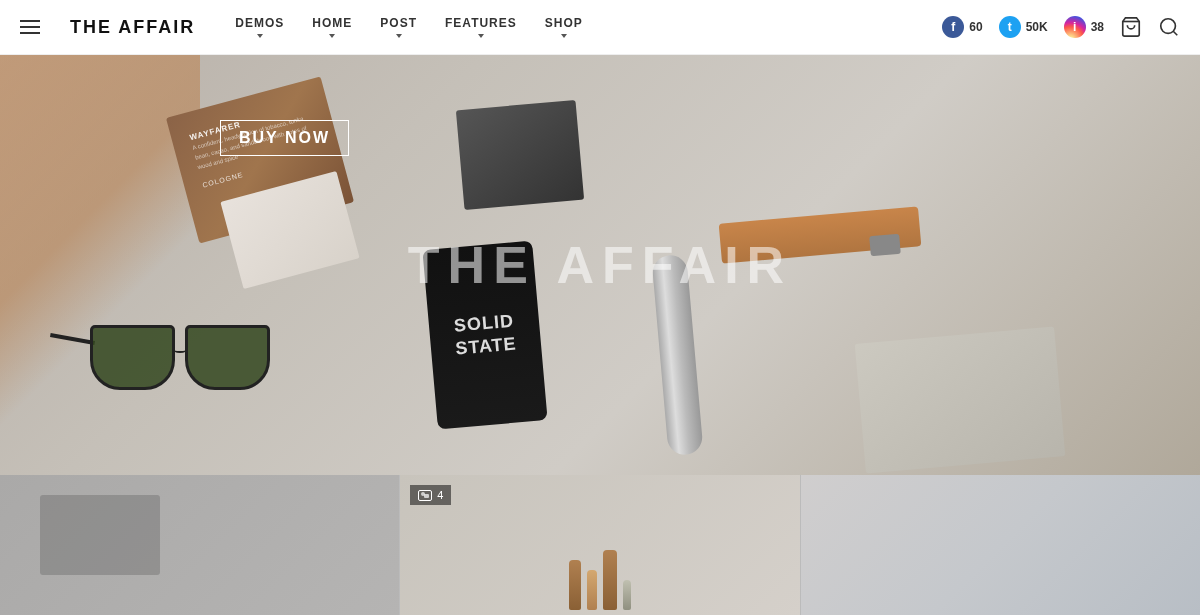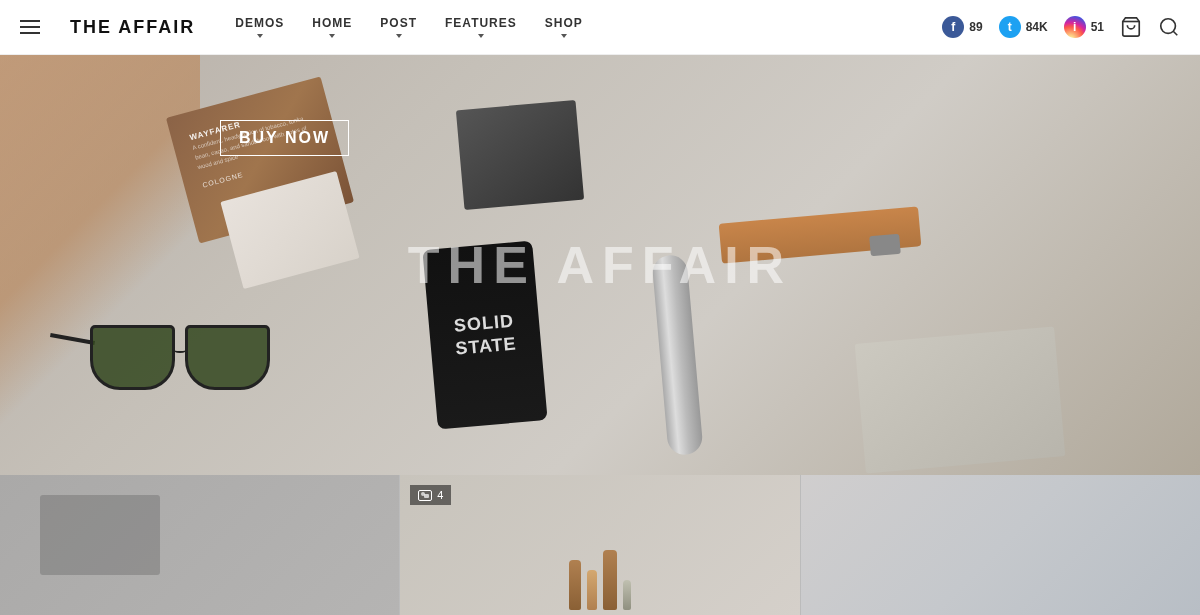--- a/index.html
+++ b/index.html
@@ -398,29 +398,29 @@
       <div class="nav-item">
         <span>SHOP</span>
         <span class="chevron"></span>
       </div>
     </nav>
   </div>
 
   <div class="nav-right">
     <div class="social-btn">
       <div class="social-icon fb-icon">f</div>
-      <span>89</span>
+      <span>60</span>
     </div>
     <div class="social-btn">
       <div class="social-icon tw-icon">t</div>
-      <span>84K</span>
+      <span>50K</span>
     </div>
     <div class="social-btn">
       <div class="social-icon ig-icon">i</div>
-      <span>51</span>
+      <span>38</span>
     </div>
     <div class="cart-btn">
       <svg width="22" height="22" viewBox="0 0 24 24" fill="none" stroke="#333" stroke-width="1.8">
         <path d="M6 2L3 6v14a2 2 0 002 2h14a2 2 0 002-2V6l-3-4z"></path>
         <line x1="3" y1="6" x2="21" y2="6"></line>
         <path d="M16 10a4 4 0 01-8 0"></path>
       </svg>
     </div>
     <div class="search-btn">
       <svg width="22" height="22" viewBox="0 0 24 24" fill="none" stroke="#333" stroke-width="1.8">

